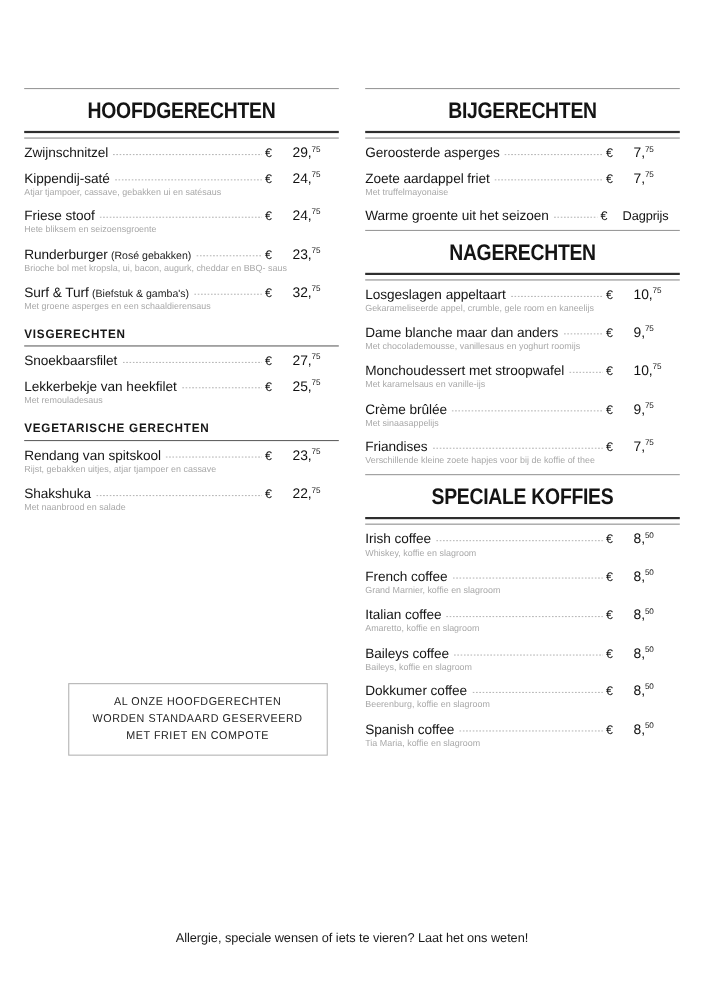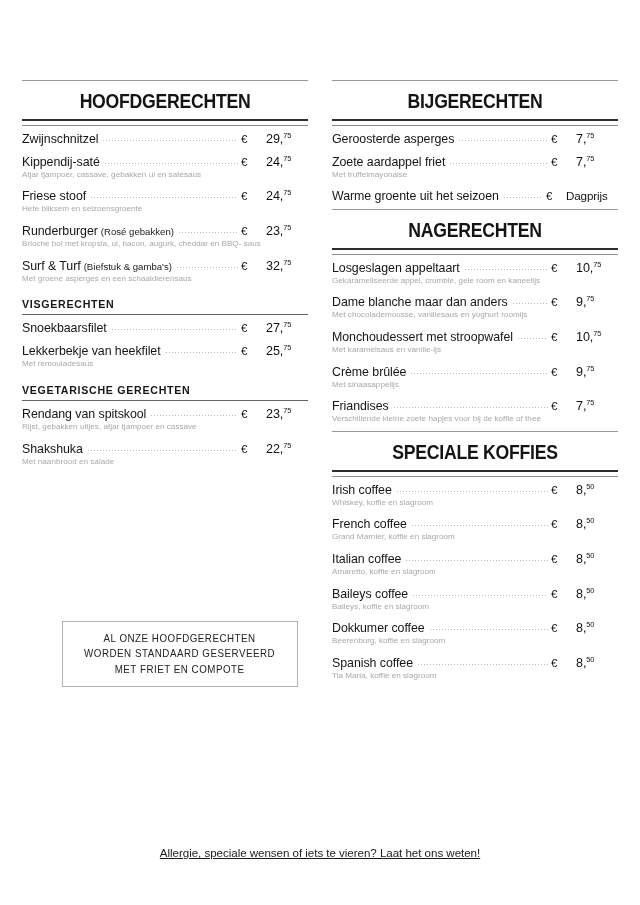--- a/index.html
+++ b/index.html
@@ -188,21 +188,20 @@
   
   .footer {
     position: absolute;
     left: 0;
     top: 846px;
     width: 640px;
     text-align: center;
     font-size: 11.6px;
     color: #1b1b1b;
     letter-spacing: -0.05px;
-    text-decoration: underline;
   }
 </style>
 </head>
 <body>
 
 <div class="page">
 
   <div class="columns">
     <div class="col col-left" id="col-left">
         <div class="section">

